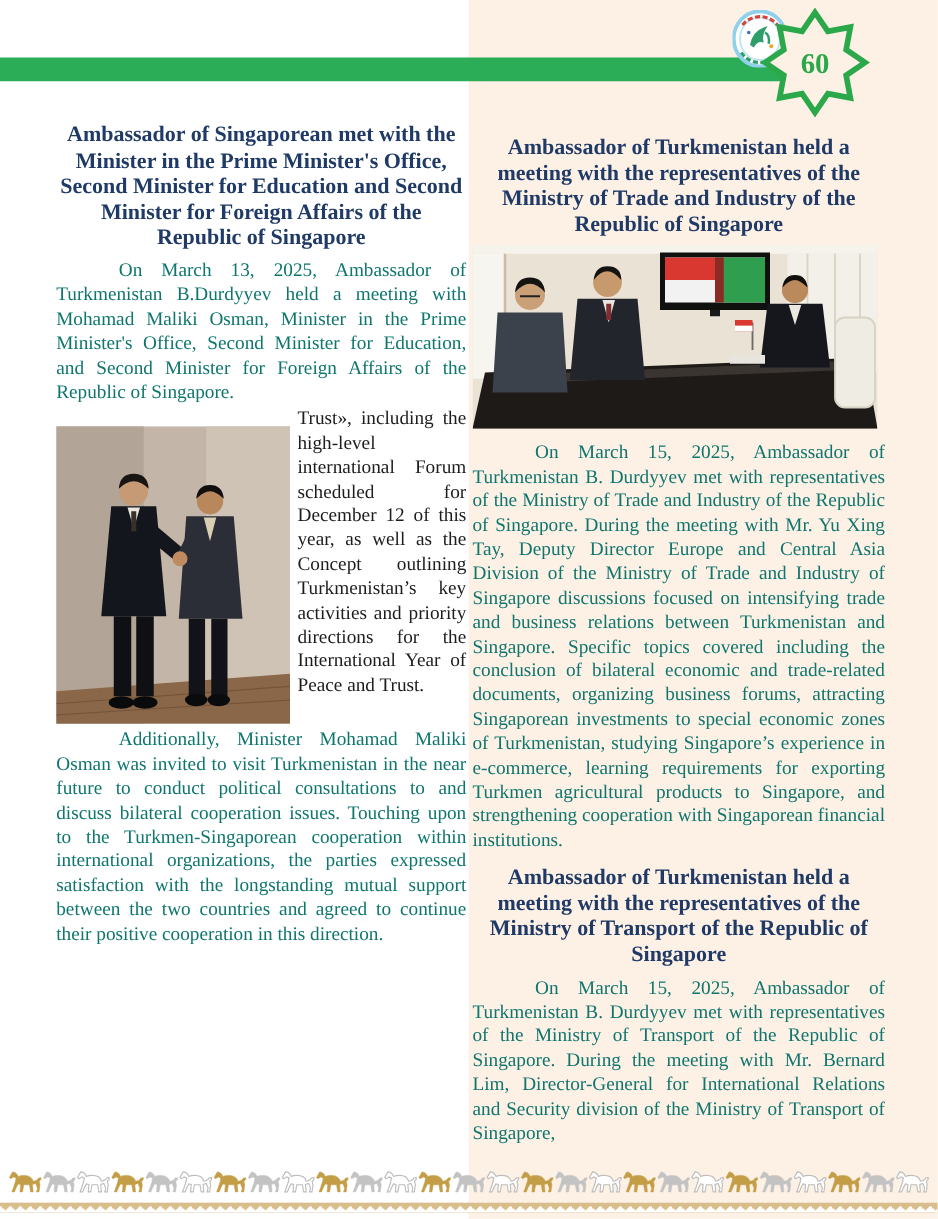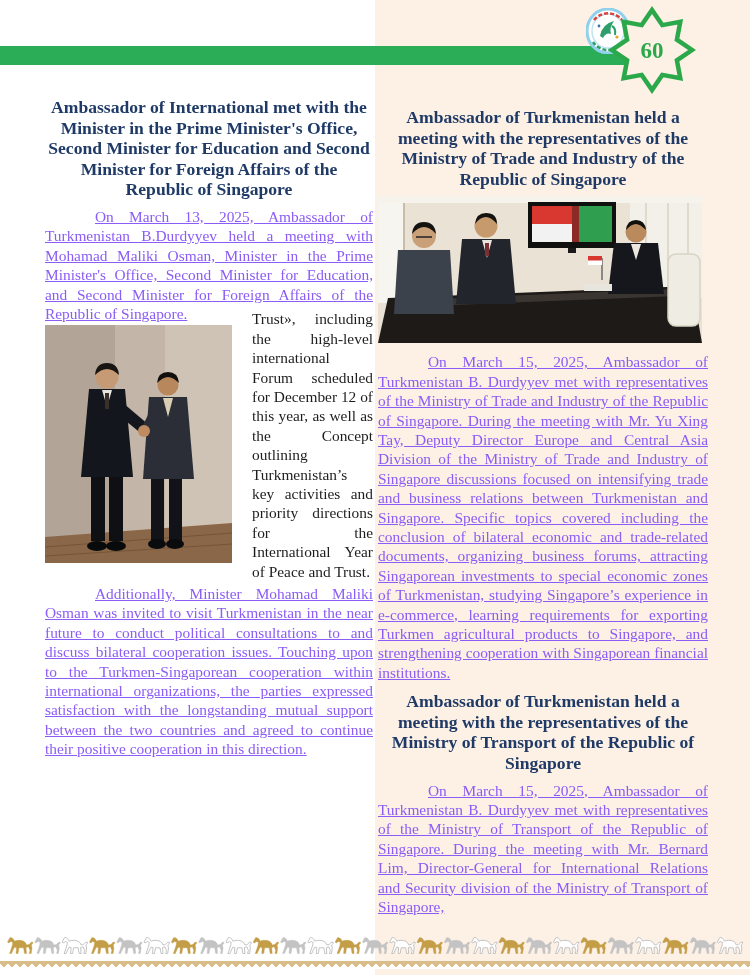--- a/index.html
+++ b/index.html
@@ -12,24 +12,24 @@
   .logo{position:absolute;left:586px;top:8px;width:44px;height:46px;}
   .badge{position:absolute;left:608px;top:6px;width:88px;height:88px;}
   .badge svg{display:block;}
   .col-left{position:absolute;left:45px;top:97px;width:328px;}
   .col-right{position:absolute;left:378px;top:107px;width:330px;}
   .headline{
     font-size:17.6px;line-height:1.17;color:#1f3a66;font-weight:bold;
     text-align:center;margin:0 0 7px 0;
   }
   .para{
-    font-size:15.4px;line-height:1.26;color:#8b5cf6;text-align:justify;
-    margin:0 0 2px 0;text-indent:50px;text-decoration:underline;
-  }
-  .wrap-row{display:flex;gap:20px;margin:2px 0 3px 0;justify-content:center;}
+    font-size:15.4px;line-height:1.26;color:#0f766e;text-align:justify;
+    margin:0 0 2px 0;text-indent:50px;
+  }
+  .wrap-row{display:flex;gap:6px;margin:18px 0 3px 0;justify-content:center;}
   .photo-frame{flex:0 0 187px;height:238px;}
   .photo-frame svg{display:block;}
   .wrap-text{
     flex:1;font-size:15.4px;line-height:1.26;color:#1d1d1d;text-align:justify;
     margin-top:-16px;
   }
   .photo2{width:324px;height:147px;margin:7px 0 9px 0;}
   .photo2 svg{display:block;}
   .headline2{margin-top:9px;}
   .horse-border{position:absolute;left:0;top:933px;width:750px;}
@@ -61,21 +61,21 @@
 </div>
 
 <div class="badge">
   <svg width="88" height="88" viewBox="0 0 88 88">
     <polygon points="44,4 54.3,19.1 72.3,15.7 68.9,33.7 84,44 68.9,54.3 72.3,72.3 54.3,68.9 44,84 33.7,68.9 15.7,72.3 19.1,54.3 4,44 19.1,33.7 15.7,15.7 33.7,19.1" fill="#fdf0e5" stroke="#2ba84a" stroke-width="4.5" stroke-linejoin="miter"></polygon>
     <text x="44" y="52" text-anchor="middle" font-family="Liberation Serif, serif" font-weight="bold" font-size="23" fill="#2ba84a">60</text>
   </svg>
 </div>
 
 <div class="col-left">
-  <h1 class="headline">Ambassador of International met with the Minister in the Prime Minister's Office, Second Minister for Education and Second Minister for Foreign Affairs of the Republic of Singapore</h1>
+  <h1 class="headline">Ambassador of Singaporean met with the Minister in the Prime Minister's Office, Second Minister for Education and Second Minister for Foreign Affairs of the Republic of Singapore</h1>
   <p class="para">On March 13, 2025, Ambassador of Turkmenistan B.Durdyyev held a meeting with Mohamad Maliki Osman, Minister in the Prime Minister's Office, Second Minister for Education, and Second Minister for Foreign Affairs of the Republic of Singapore.</p>
   <div class="wrap-row">
     <div class="photo-frame">
       <svg width="187" height="238" viewBox="0 0 187 238">
         <rect x="0" y="0" width="187" height="238" fill="#c3b6a9"></rect>
         <rect x="0" y="0" width="70" height="238" fill="#b2a597"></rect>
         <rect x="120" y="0" width="67" height="238" fill="#cfc3b5"></rect>
         <polygon points="0,238 0,212 187,198 187,238" fill="#8a6748"></polygon>
         <line x1="0" y1="222" x2="187" y2="208" stroke="#74553a" stroke-width="1"></line>
         <line x1="0" y1="231" x2="187" y2="219" stroke="#74553a" stroke-width="1"></line>

